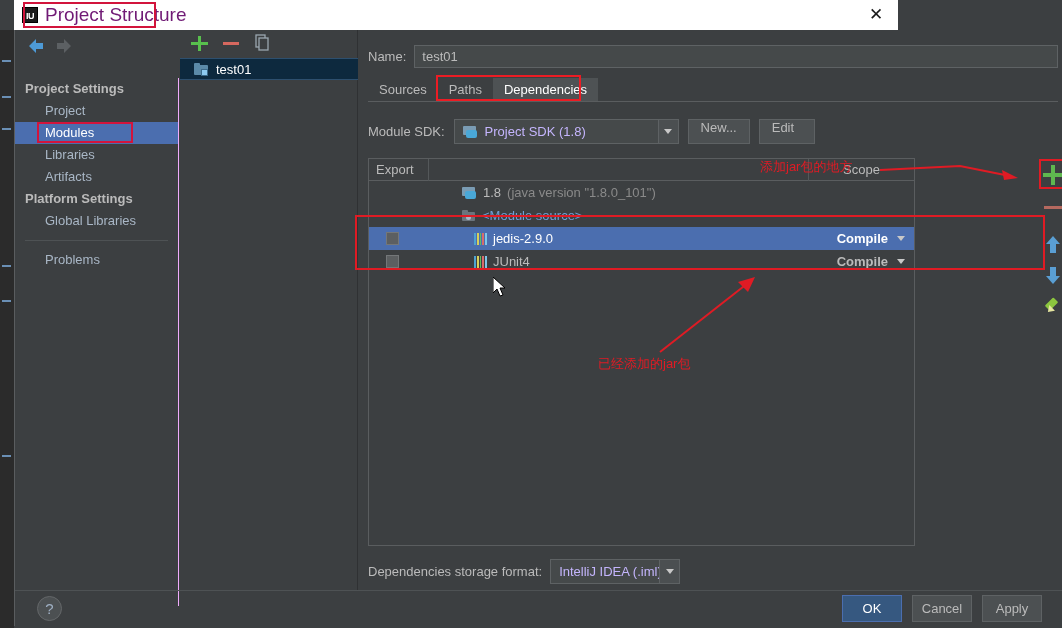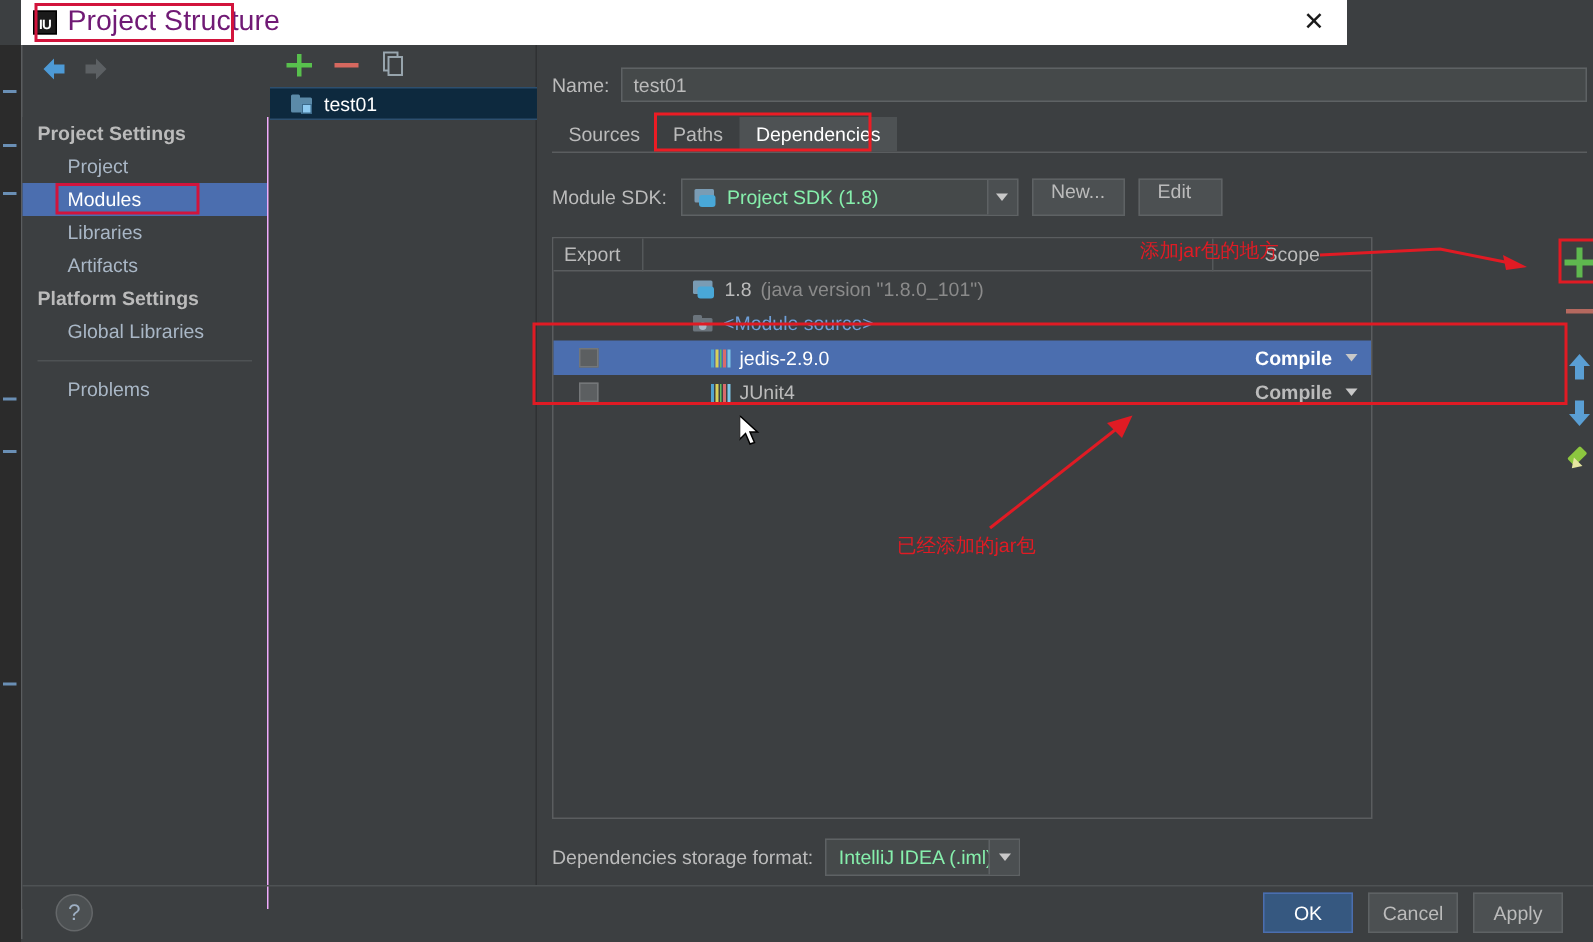--- a/index.html
+++ b/index.html
@@ -166,21 +166,21 @@
   
   .sdkrow {
     position: absolute; left: 9px; top: 88px; width: 690px; height: 26px;
     display: flex; align-items: center; gap: 9px;
   }
   .combo {
     height: 25px; background: #45494a; border: 1px solid #5e6264;
     display: flex; align-items: center; position: relative; cursor: pointer;
   }
   .combo .val {
-    font-size: 13px; color: #86efac; padding: 0 8px;
+    font-size: 13px; color: #c4b5fd; padding: 0 8px;
     display: flex; align-items: center; gap: 7px; white-space: nowrap;
   }
   .combo .arrowbtn {
     position: absolute; right: 0; top: 0; width: 20px; height: 23px;
     background: #4b4f51; border-left: 1px solid #5e6264;
     display: flex; align-items: center; justify-content: center;
   }
   .caret {
     width: 0; height: 0; border-left: 4px solid transparent;
     border-right: 4px solid transparent; border-top: 5px solid #c8c8c8;

